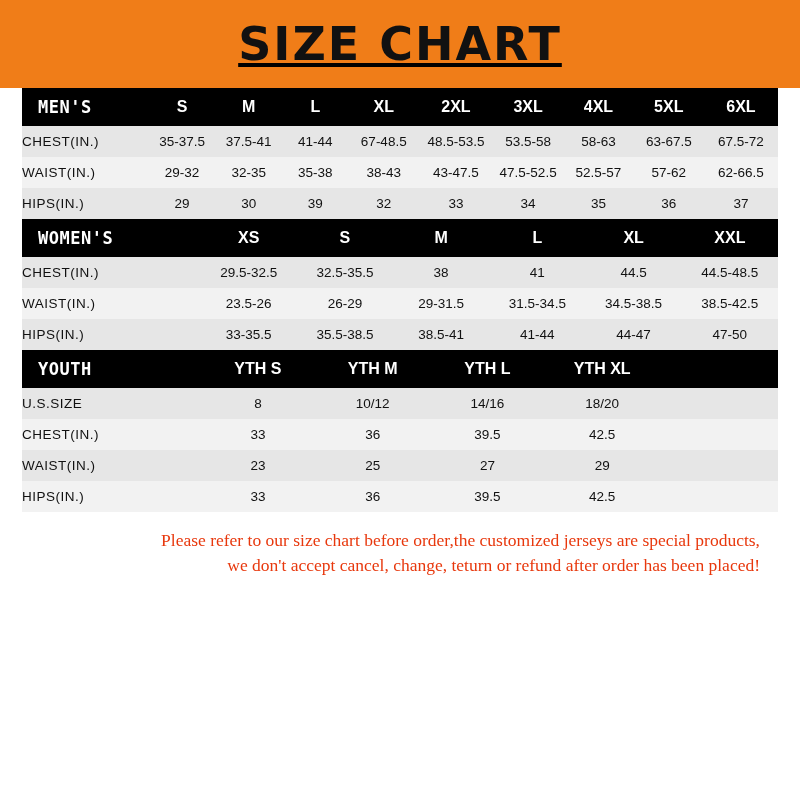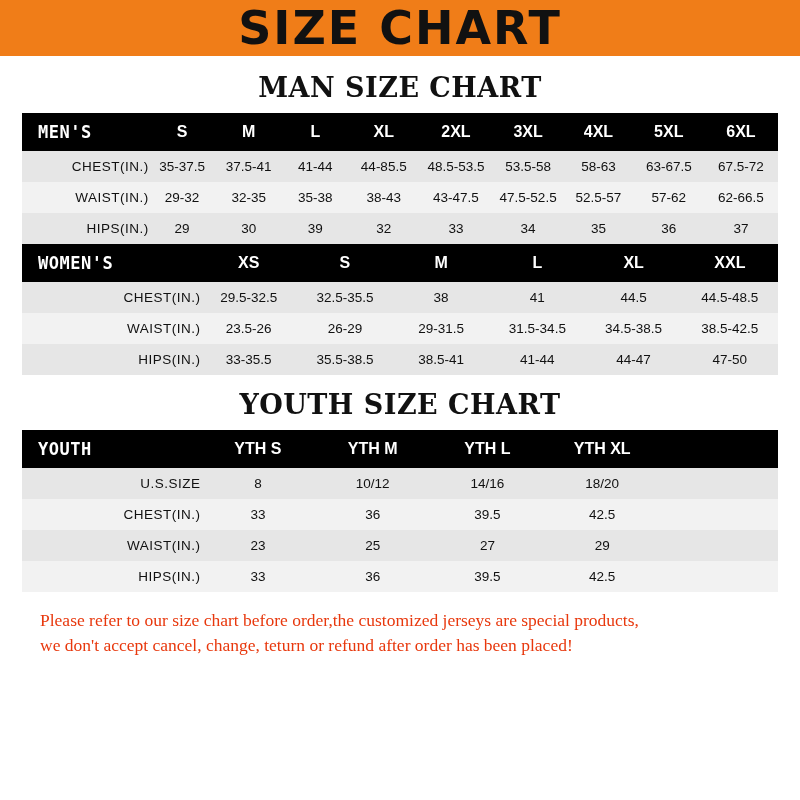--- a/index.html
+++ b/index.html
@@ -16,25 +16,26 @@
   .page {
     position: relative;
     width: 800px;
     height: 800px;
     background: #ffffff;
     box-sizing: border-box;
   }
   
   .banner {
     position: relative;
-    height: 56px;
+    height: 88px;
     background: #f07d18;
     display: flex;
     align-items: center;
     justify-content: center;
+    text-decoration: underline;
   }
   .banner-title {
     font-family: "DejaVu Sans", sans-serif;
     font-weight: bold;
     font-size: 46px;
     letter-spacing: 2px;
     color: #111111;
     line-height: 1;
   }
   .content {
@@ -86,22 +87,22 @@
   table.size-table tbody tr.odd td { background: #e6e6e6; }
   table.size-table tbody tr.even td { background: #f2f2f2; }
   table.size-table tbody td {
     font-size: 13.5px;
     color: #111111;
   }
   table.size-table tbody td.rowlabel {
     font-size: 13.5px;
     letter-spacing: 0.5px;
     color: #111111;
-    text-align: right;
-    padding-left: 16px;
+    text-align: left;
+    padding-left: 0;
   }
 
   .men-table thead th.rowlabel { font-size: 17px; }
   .women-table thead th { font-size: 18px; }
   .women-table thead th.rowlabel { font-size: 17px; }
   .women-table tbody td { font-size: 14px; }
   .youth-table thead th { font-size: 17px; }
   .youth-table thead th.rowlabel { font-size: 17px; }
   .youth-table tbody td { font-size: 14px; margin-left: 45px; }
   .women-table th, .women-table td { height: 33px; }
@@ -110,34 +111,33 @@
   .youth-table thead th { height: 40px; }
 
   .notice {
     margin: 16px 18px 0 18px;
     color: #e8380d;
     font-family: "Liberation Serif", serif;
     font-size: 17.5px;
     line-height: 1.45;
     text-align: left;
   }
-  .notice .line { display: block; }
+  .notice .line { display: block; text-align: right; }
 </style>
 </head>
 <body>
 
 <div class="page">
 
   <div class="banner">
     <div class="banner-title">SIZE CHART</div>
   </div>
 
   <div class="content">
 
-    <div class="section-title first">MAN SIZE CHART</div>
     <table class="size-table men-table">
       <thead>
         <tr>
           <th class="rowlabel" style="width:15%">MEN'S</th>
           <th style="width:9%">S</th>
           <th style="width:9%">M</th>
           <th style="width:9%">L</th>
           <th style="width:9.5%">XL</th>
           <th style="width:10%">2XL</th>
           <th style="width:9.5%">3XL</th>
@@ -145,21 +145,21 @@
           <th style="width:9.5%">5XL</th>
           <th style="width:10%">6XL</th>
         </tr>
       </thead>
       <tbody>
         <tr class="odd">
           <td class="rowlabel">CHEST(IN.)</td>
           <td>35-37.5</td>
           <td>37.5-41</td>
           <td>41-44</td>
-          <td>44-85.5</td>
+          <td>67-48.5</td>
           <td>48.5-53.5</td>
           <td>53.5-58</td>
           <td>58-63</td>
           <td>63-67.5</td>
           <td>67.5-72</td>
         </tr>
         <tr class="even">
           <td class="rowlabel">WAIST(IN.)</td>
           <td>29-32</td>
           <td>32-35</td>
@@ -222,21 +222,20 @@
           <td>33-35.5</td>
           <td>35.5-38.5</td>
           <td>38.5-41</td>
           <td>41-44</td>
           <td>44-47</td>
           <td>47-50</td>
         </tr>
       </tbody>
     </table>
 
-    <div class="section-title">YOUTH SIZE CHART</div>
     <table class="size-table youth-table">
       <thead>
         <tr>
           <th class="rowlabel" style="width:22%">YOUTH</th>
           <th style="width:15.5%">YTH S</th>
           <th style="width:15.5%">YTH M</th>
           <th style="width:15.5%">YTH L</th>
           <th style="width:15.5%">YTH XL</th>
           <th style="width:16%"></th>
         </tr>

